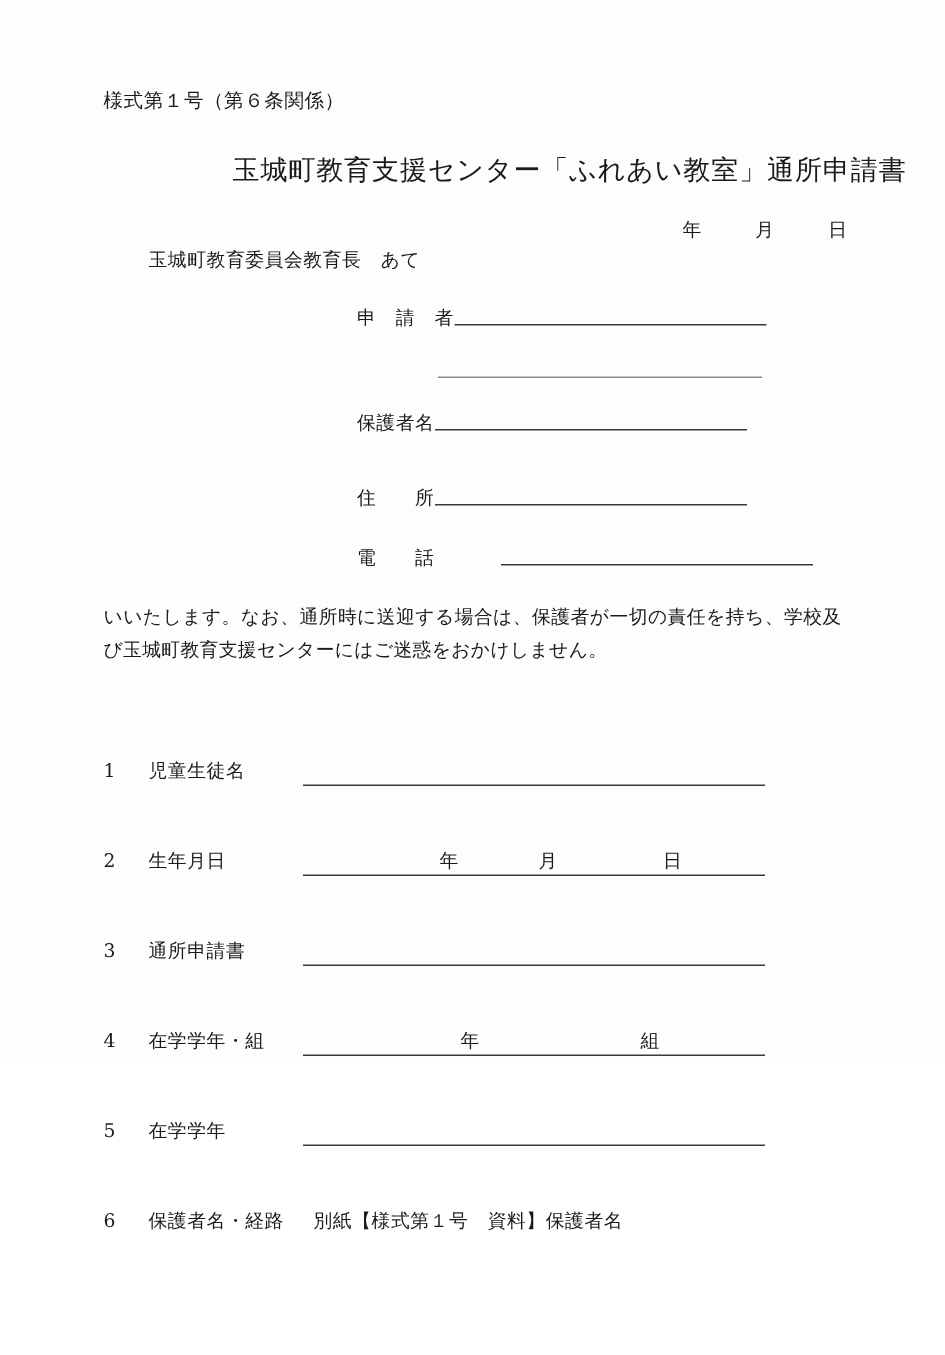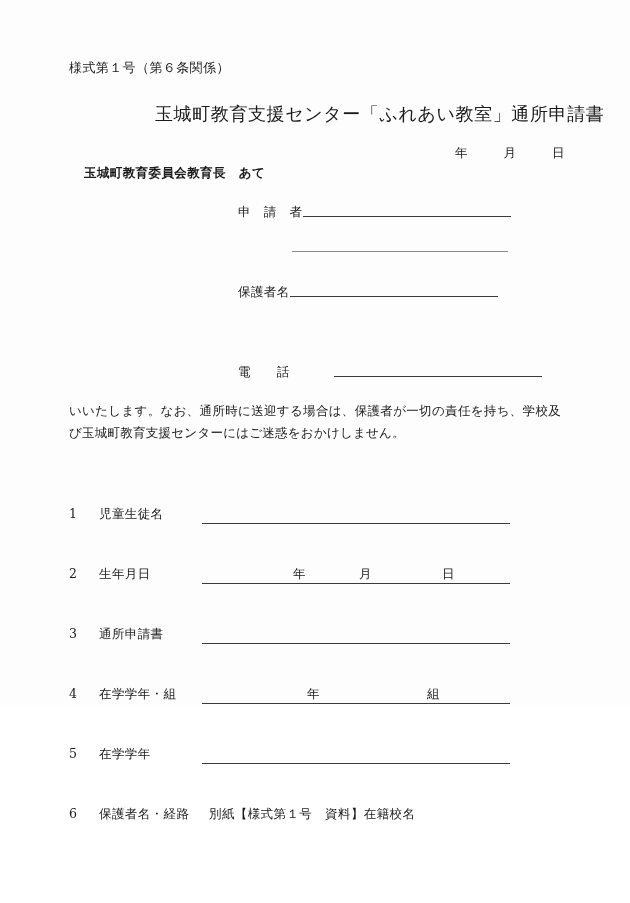--- a/index.html
+++ b/index.html
@@ -53,24 +53,23 @@
     top: 145px;
     width: 110px;
     display: flex;
     justify-content: space-between;
     font-size: 12.5px;
     letter-spacing: 0.4px;
   }
 
   
   #addressee {
-    left: 84px;
+    left: 99px;
     top: 167px;
     font-size: 12.5px;
-    font-weight: bold;
   }
 
   
   .field-row {
     position: absolute;
     display: flex;
     align-items: flex-end;
   }
   .field-label {
     font-size: 12.5px;
@@ -83,21 +82,21 @@
     border-bottom: 1px solid #3a3a3a;
     height: 1px;
     display: block;
   }
   .rule-soft {
     border-bottom: 1px solid #8a8a8a;
   }
 
   #row-applicant    { left: 238px; top: 206px; justify-content: flex-end; }
   #row-applicant2   { left: 292px; top: 250px; }
-  #row-guardian     { left: 238px; top: 286px; }
+  #row-guardian     { left: 238px; top: 276px; }
   #row-address      { left: 238px; top: 326px; }
   #row-phone        { left: 238px; top: 366px; gap: 44px; }
 
   #row-applicant  .rule { width: 208px; margin-bottom: 2px; }
   #row-applicant2 .rule { width: 216px; margin-bottom: 2px; }
   #row-guardian   .rule { width: 208px; margin-bottom: 2px; }
   #row-address    .rule { width: 208px; margin-bottom: 2px; }
   #row-phone      .rule { width: 208px; margin-bottom: 2px; }
 
   
@@ -187,20 +186,24 @@
 
   <div class="field-row" id="row-applicant2">
     <span class="rule rule-soft"></span>
   </div>
 
   <div class="field-row" id="row-guardian">
     <span class="field-label">保護者名</span>
     <span class="rule"></span>
   </div>
 
+  <div class="field-row" id="row-address">
+    <span class="field-label">住　　所</span>
+    <span class="rule"></span>
+  </div>
 
   <div class="field-row" id="row-phone">
     <span class="field-label">電　　話</span>
     <span class="rule"></span>
   </div>
 
   <div id="body-text">
     <span>いいたします。なお、通所時に送迎する場合は、保護者が一切の責任を持ち、学校</span><span>及び玉城町教育支援センターにはご迷惑をおかけしません。</span>
   </div>
 
@@ -235,16 +238,16 @@
 
   <div class="item" id="item-5">
     <span class="item-num">5</span>
     <span class="item-label">在学学年</span>
     <span class="item-rule"></span>
   </div>
 
   <div class="item" id="item-6">
     <span class="item-num">6</span>
     <span class="item-label">保護者名・経路</span>
-    <span class="item-free">別紙【様式第１号　資料】在籍校名</span>
+    <span class="item-free">別紙【様式第１号　資料】保護者名</span>
   </div>
 
 </div>
 
 </body></html>

